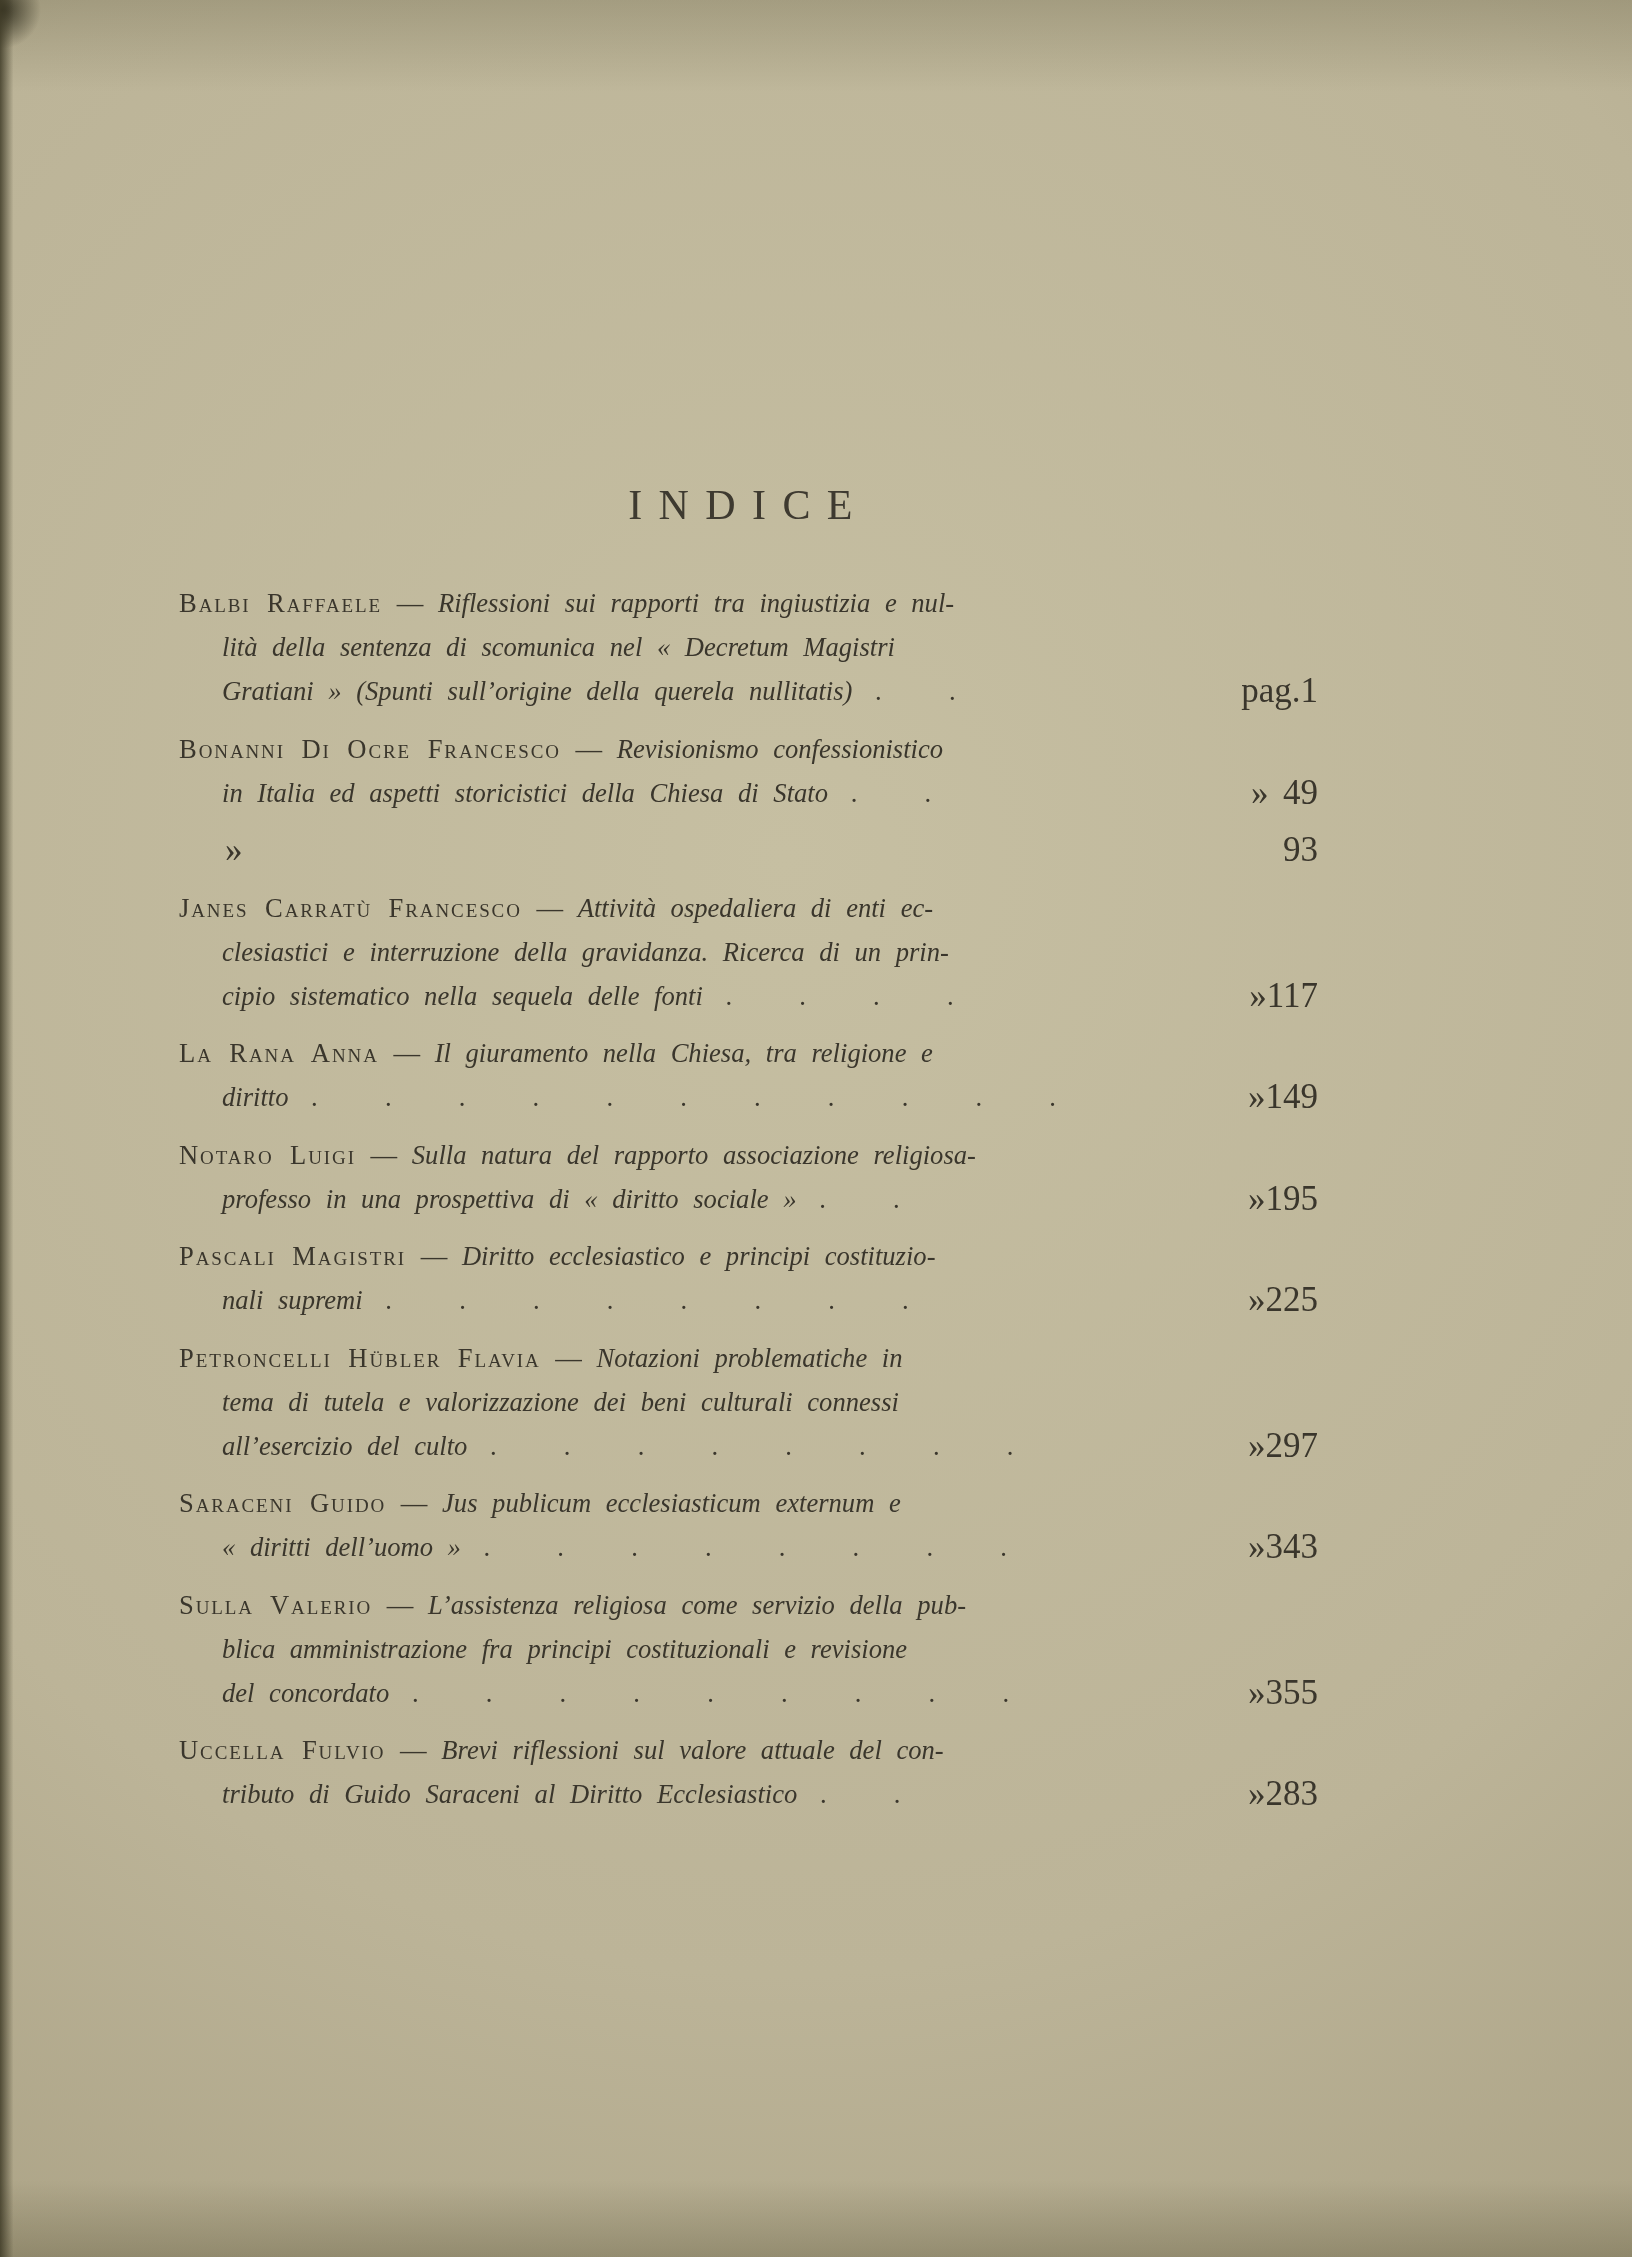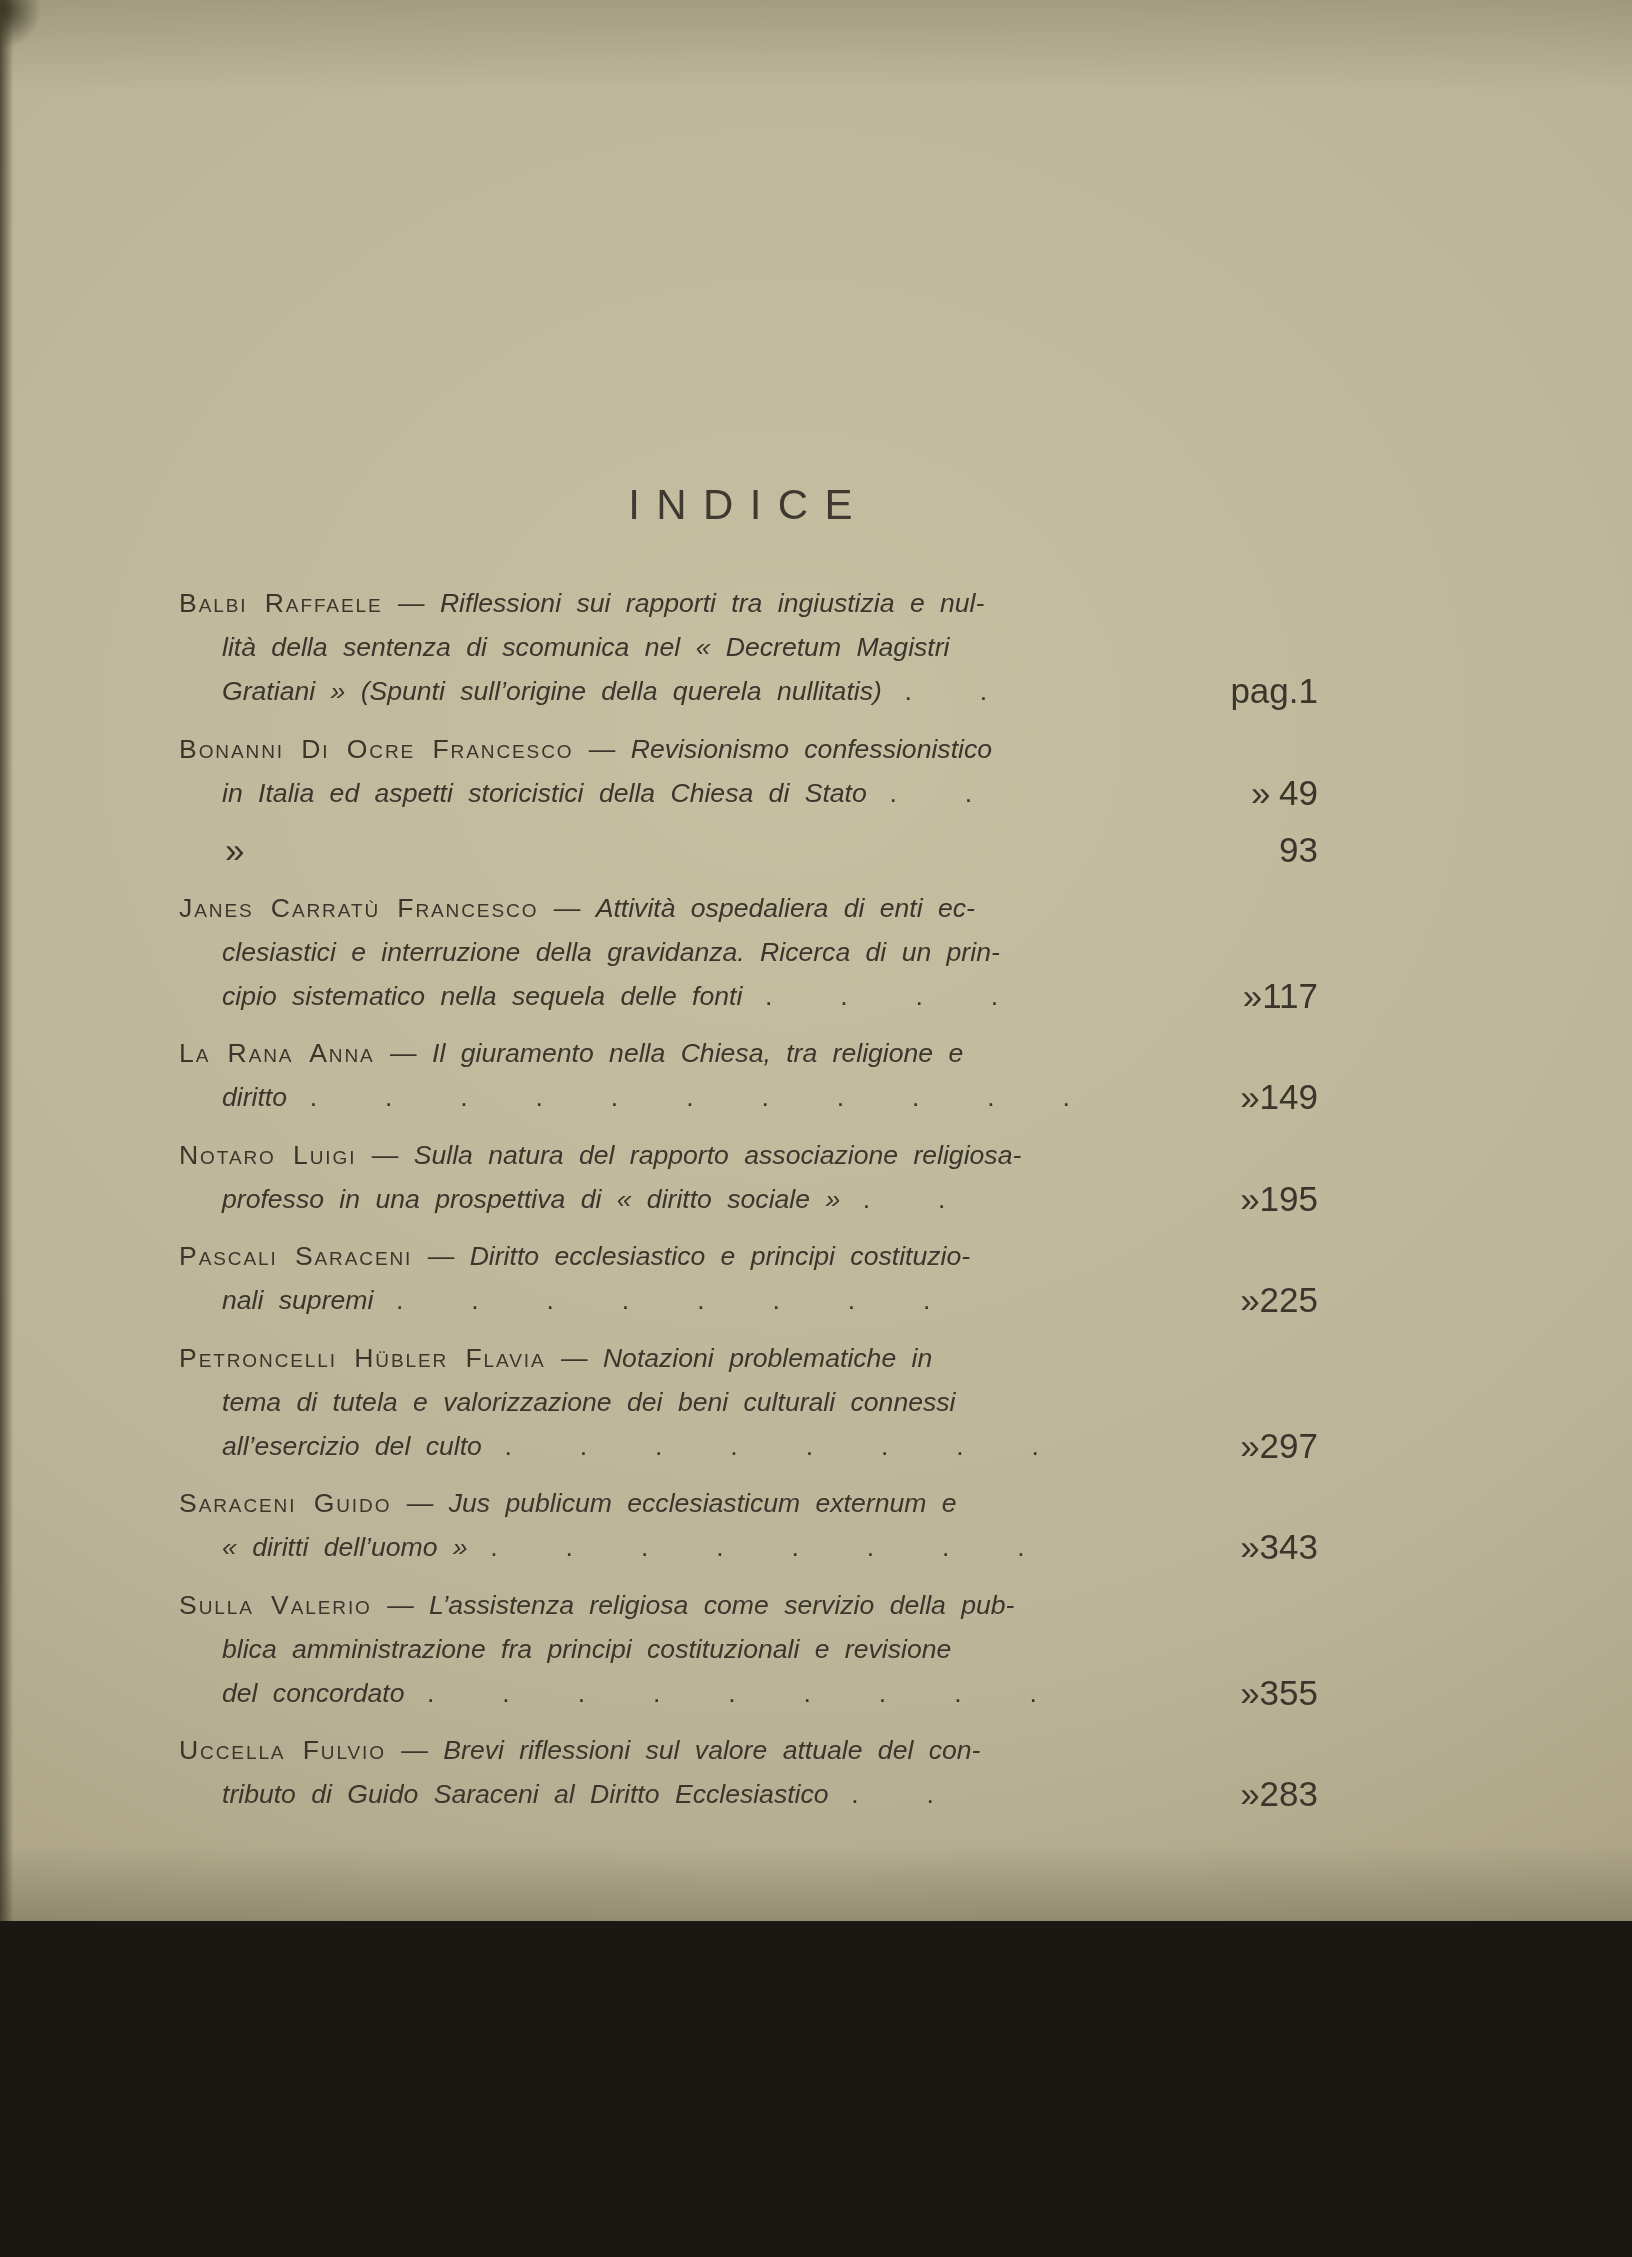--- a/index.html
+++ b/index.html
@@ -1,21 +1,21 @@
 <!DOCTYPE html>
 <html><head>
 <meta charset="utf-8">
 <style>
   html, body { margin: 0; padding: 0; background: #1a1813; }
   .page {
     position: relative;
     width: 1633px;
-    height: 1921px;
+    height: 2257px;
     overflow: hidden;
-    font-family: Liberation Sans, sans-serif;
+    font-family: Liberation Serif, serif;
     color: #3a362c;
     background:
       linear-gradient(90deg, rgba(62,58,38,0.85) 0px, rgba(62,58,38,0) 13.5px),
       radial-gradient(circle at 1.9px 9.7px, rgba(35,33,18,0.85) 0px, rgba(35,33,18,0) 39px),
       linear-gradient(180deg, rgba(108,102,74,0.32) 0px, rgba(108,102,74,0) 92px),
       linear-gradient(0deg, rgba(100,94,66,0.40) 0px, rgba(100,94,66,0) 77px),
       radial-gradient(ellipse 120% 90% at 48% 38%, #c6bfa2 0%, #bcb498 55%, #a89f82 88%, #968d71 100%);
   }
   .content {
     position: absolute;
@@ -125,21 +125,21 @@
     <div class="entry">
       <p class="entry-text"><span class="author">Notaro Luigi</span> <span>—</span> <span class="ital">Sulla natura del rapporto associazione religiosa-
 professo in una prospettiva di « diritto sociale »</span><span class="dots">. .</span></p>
       <p class="entry-ref">
           <span class="ref-label">»</span>
           <span class="ref-num">195</span>
         </p>
     </div>
 
     <div class="entry">
-      <p class="entry-text"><span class="author">Pascali Saraceni</span> <span>—</span> <span class="ital">Diritto ecclesiastico e principi costituzio-
+      <p class="entry-text"><span class="author">Pascali Magistri</span> <span>—</span> <span class="ital">Diritto ecclesiastico e principi costituzio-
 nali supremi</span><span class="dots">. . . . . . . .</span></p>
       <p class="entry-ref">
           <span class="ref-label">»</span>
           <span class="ref-num">225</span>
         </p>
     </div>
 
     <div class="entry">
       <p class="entry-text"><span class="author">Petroncelli Hübler Flavia</span> <span>—</span> <span class="ital">Notazioni problematiche in
 tema di tutela e valorizzazione dei beni culturali connessi

